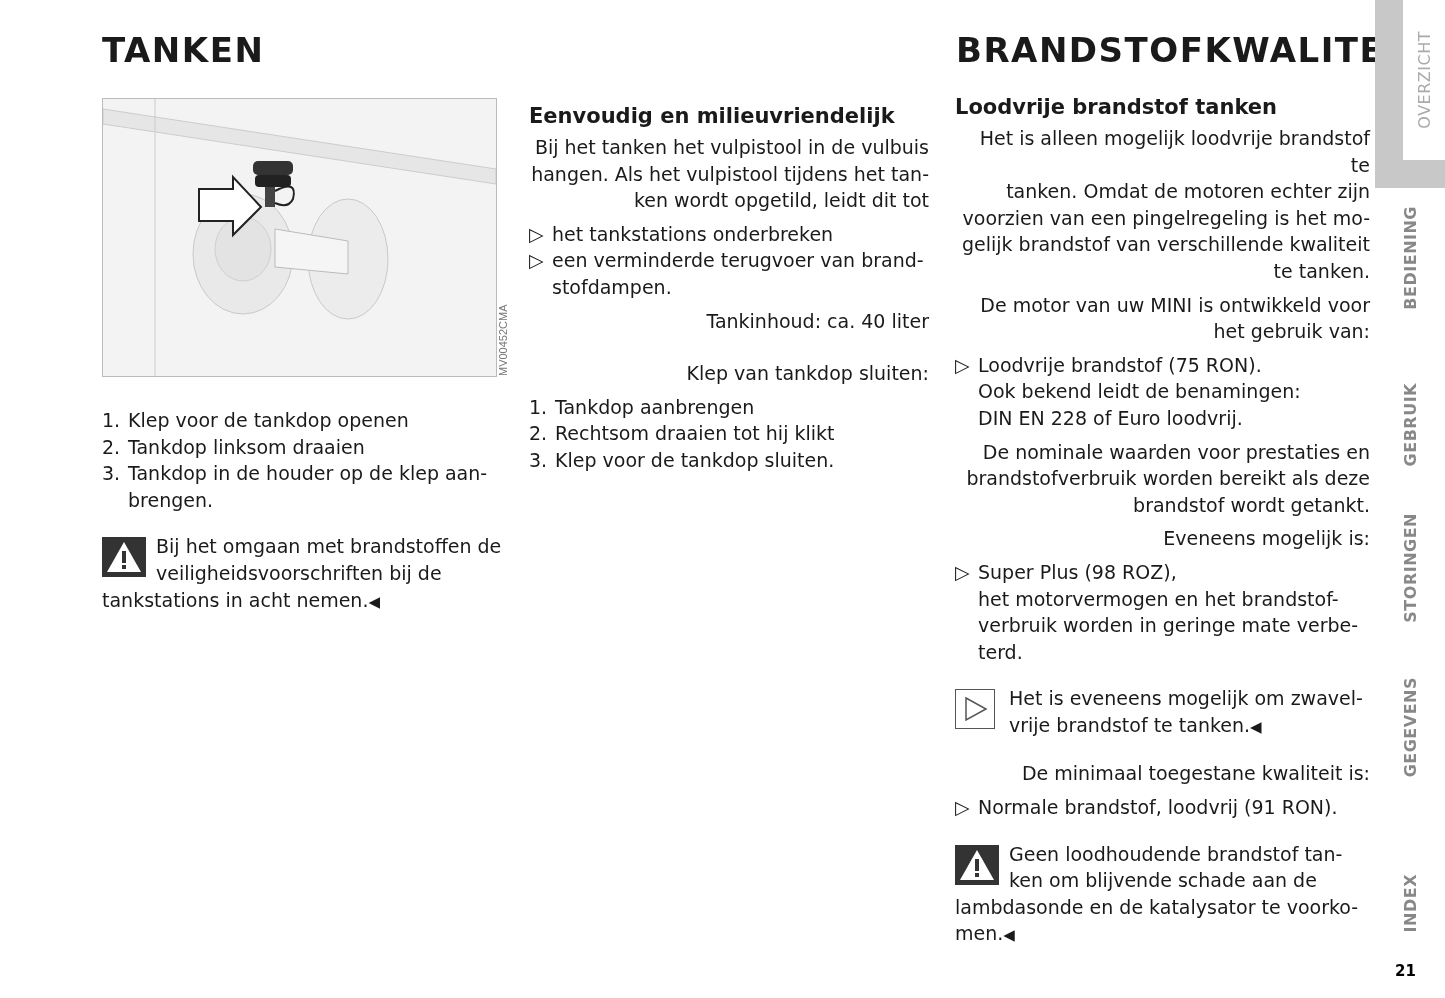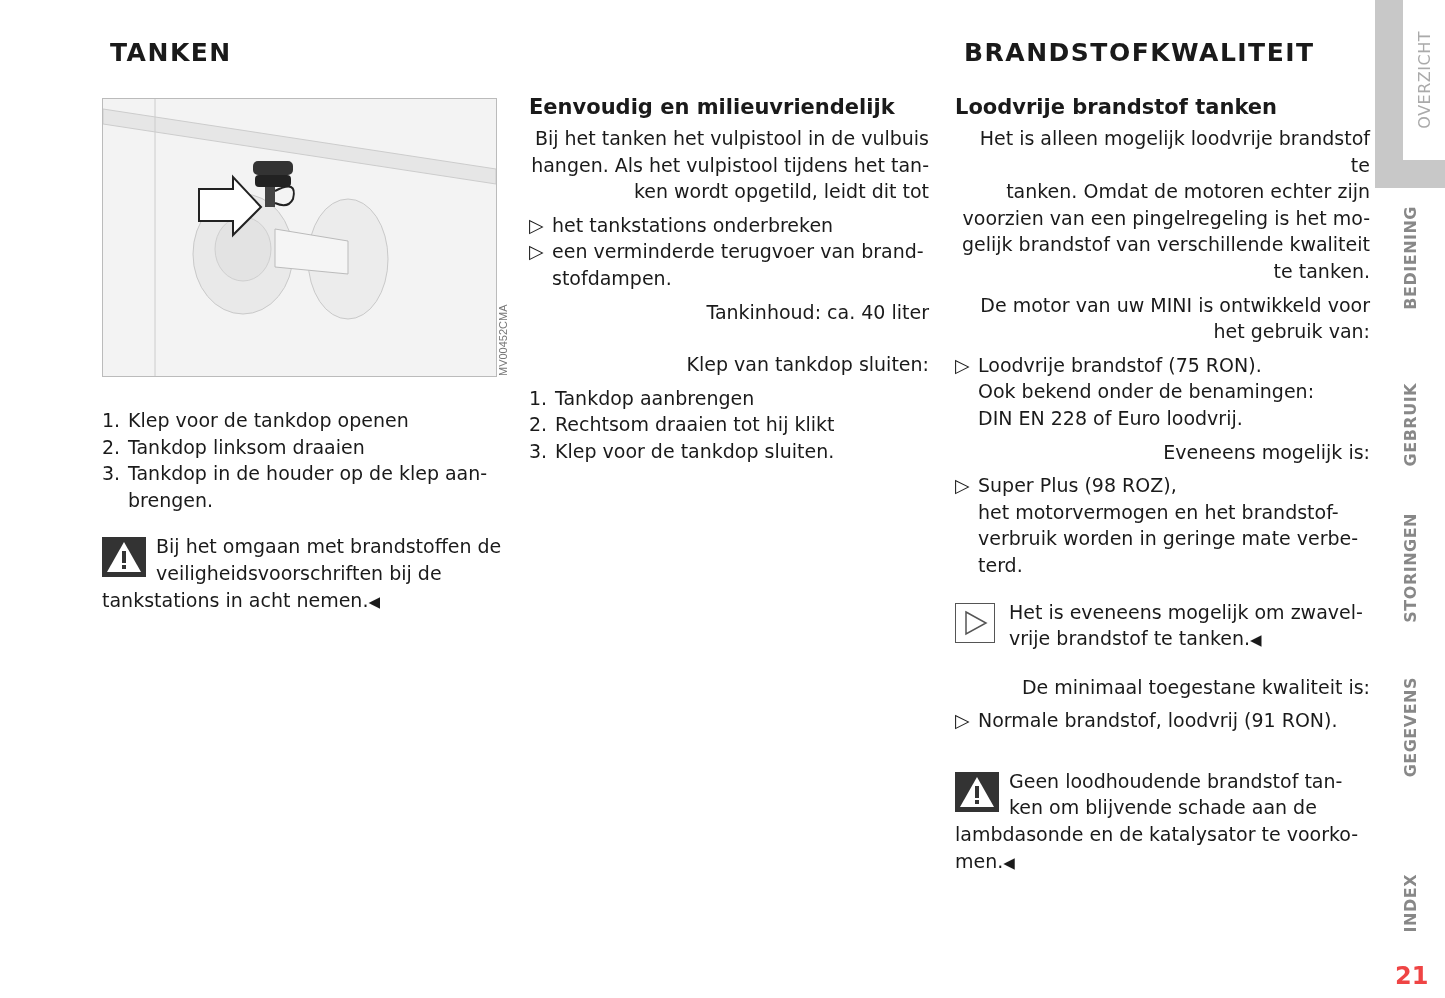--- a/index.html
+++ b/index.html
@@ -1,18 +1,18 @@
 <!DOCTYPE html>
 <html><head>
 <meta charset="utf-8">
 <style>
   html, body { margin: 0; padding: 0; background: #ffffff; }
   body { width: 1445px; height: 998px; position: relative; overflow: hidden;
          font-family: "DejaVu Sans", "Liberation Sans", sans-serif; color: #1a1a1a; }
-  .h1 { position: absolute; top: 30px; font-size: 25px; font-weight: bold; letter-spacing: 1.5px; margin: 8px; }
+  .h1 { position: absolute; top: 30px; font-size: 34px; font-weight: bold; letter-spacing: 1.5px; margin: 0; }
   .col { position: absolute; font-size: 19px; line-height: 26.6px; }
   .col p { margin: 0 0 7px 0; text-align: right; }
   .h2 { font-size: 21px; font-weight: bold; margin: 0 0 4px 0; line-height: 28px; }
   .bul { display: flex; margin: 0; }
   .bul .tri { width: 23px; flex: none; }
   .blist { margin: 0 0 7px 0; }
   .olist { margin: 0; padding: 0; list-style: none; }
   .olist li { display: flex; }
   .olist .num { width: 26px; flex: none; }
   .note { position: relative; }
@@ -22,21 +22,21 @@
   .end-mark { font-size: 15px; }
   .figure { position: absolute; left: 102px; top: 98px; width: 393px; height: 277px; border: 1px solid #bbb; background: #f2f2f2; overflow: hidden; }
   .fig-code { position: absolute; left: 497px; top: 288px; width: 20px; height: 88px; font-size: 11px; color: #777;
               writing-mode: vertical-rl; transform: rotate(180deg); font-family: "Liberation Sans", sans-serif; }
   .tabs { position: absolute; left: 1375px; top: 0; width: 70px; height: 998px; }
   .tab { position: absolute; left: 0; width: 70px; display: flex; align-items: center; justify-content: center; }
   .tab span { writing-mode: vertical-rl; transform: rotate(180deg); font-size: 16px; font-weight: bold; color: #888; letter-spacing: 0.5px; }
   .tab.active { background: #c8c8c8; }
   .tab.active .inner { position: absolute; left: 28px; top: 0; width: 42px; height: 160px; background: #fff; display: flex; align-items: center; justify-content: center; }
   .tab.active span { font-weight: normal; color: #aaa; }
-  .page-num { position: absolute; left: 1395px; top: 962px; font-size: 24px; font-weight: bold; color: #ef4444; }
+  .page-num { position: absolute; left: 1395px; top: 962px; font-size: 15px; font-weight: bold; color: #000000; }
 </style>
 </head>
 <body>
 
 <h1 class="h1" style="left:102px">TANKEN</h1>
 <h1 class="h1" style="left:956px">BRANDSTOFKWALITEIT</h1>
 
 <div class="figure">
   <svg width="393" height="277" viewBox="0 0 393 277">
     <rect width="393" height="277" fill="#f3f3f3"></rect>
@@ -75,21 +75,21 @@
       <svg width="44" height="40" viewBox="0 0 44 40">
           <path d="M22 5 L39 35 L5 35 Z" fill="#fff"></path>
           <rect x="20" y="14" width="4" height="12" fill="#333"></rect>
           <rect x="20" y="28" width="4" height="4" fill="#333"></rect>
         </svg>
     </div>
     <span>Bij het omgaan met brandstoffen de veiligheidsvoorschriften bij de<br>tankstations in acht nemen.</span><span class="end-mark">◀</span>
   </div>
 </div>
 
-<div class="col" style="left:529px; top:93px; width:400px;">
+<div class="col" style="left:529px; top:102px; width:400px;">
   <div class="h2">Eenvoudig en milieuvriendelijk</div>
   <p>Bij het tanken het vulpistool in de vulbuis<br>hangen. Als het vulpistool tijdens het tan-<br>ken wordt opgetild, leidt dit tot</p>
   <div class="blist">
     <div class="bul">
         <span class="tri">▷</span>
         <span>het tankstations onderbreken</span>
       </div>
     <div class="bul">
         <span class="tri">▷</span>
         <span>een verminderde terugvoer van brand-<br>stofdampen.</span>
@@ -113,23 +113,24 @@
   </ul>
 </div>
 
 <div class="col" style="left:955px; top:93px; width:415px;">
   <div class="h2">Loodvrije brandstof tanken</div>
   <p>Het is alleen mogelijk loodvrije brandstof te<br>tanken. Omdat de motoren echter zijn<br>voorzien van een pingelregeling is het mo-<br>gelijk brandstof van verschillende kwaliteit<br>te tanken.</p>
   <p>De motor van uw MINI is ontwikkeld voor<br>het gebruik van:</p>
   <div class="blist">
     <div class="bul">
         <span class="tri">▷</span>
-        <span><span>Loodvrije brandstof (75 RON).</span><br><span>Ook bekend onder de benamingen:</span><br><span>DIN EN 228 of Euro loodvrij.</span></span>
+        <span><span>Loodvrije brandstof (75 RON).</span><br><span>Ook bekend leidt de benamingen:</span><br><span>DIN EN 228 of Euro loodvrij.</span></span>
       </div>
   </div>
+  <p>De nominale waarden voor prestaties en<br>brandstofverbruik worden bereikt als deze<br>brandstof wordt getankt.</p>
   <p>Eveneens mogelijk is:</p>
   <div class="blist">
     <div class="bul">
         <span class="tri">▷</span>
         <span>Super Plus (98 ROZ),<br>het motorvermogen en het brandstof-<br>verbruik worden in geringe mate verbe-<br>terd.</span>
       </div>
   </div>
   <div class="note" style="margin-top:20px; margin-bottom:20px; overflow:hidden;">
     <div class="info-icon">
       <svg width="38" height="38" viewBox="0 0 38 38">
@@ -138,21 +139,21 @@
     </div>
     <span>Het is eveneens mogelijk om zwavel-<br>vrije brandstof te tanken.</span><span class="end-mark">◀</span>
   </div>
   <p>De minimaal toegestane kwaliteit is:</p>
   <div class="blist">
     <div class="bul">
         <span class="tri">▷</span>
         <span>Normale brandstof, loodvrij (91 RON).</span>
       </div>
   </div>
-  <div class="note" style="margin-top:34px;">
+  <div class="note" style="margin-top:20px;">
     <div class="warn-icon">
       <svg width="44" height="40" viewBox="0 0 44 40">
           <path d="M22 5 L39 35 L5 35 Z" fill="#fff"></path>
           <rect x="20" y="14" width="4" height="12" fill="#333"></rect>
           <rect x="20" y="28" width="4" height="4" fill="#333"></rect>
         </svg>
     </div>
     <span>Geen loodhoudende brandstof tan-<br>ken om blijvende schade aan de<br>lambdasonde en de katalysator te voorko-<br>men.</span><span class="end-mark">◀</span>
   </div>
 </div>

